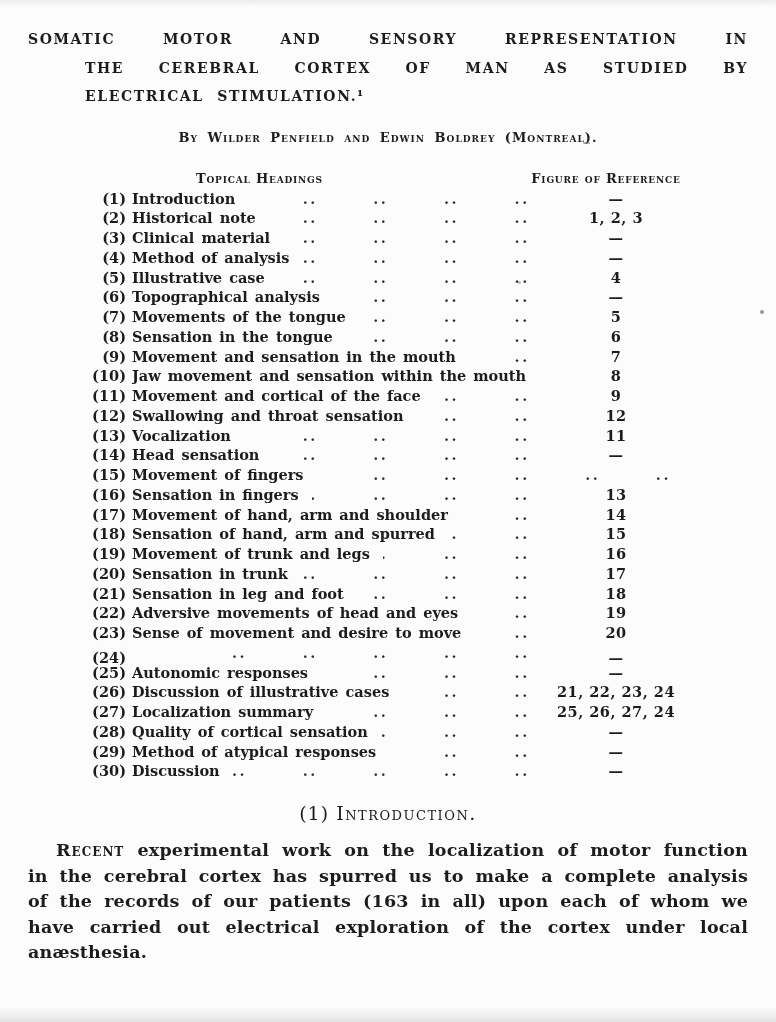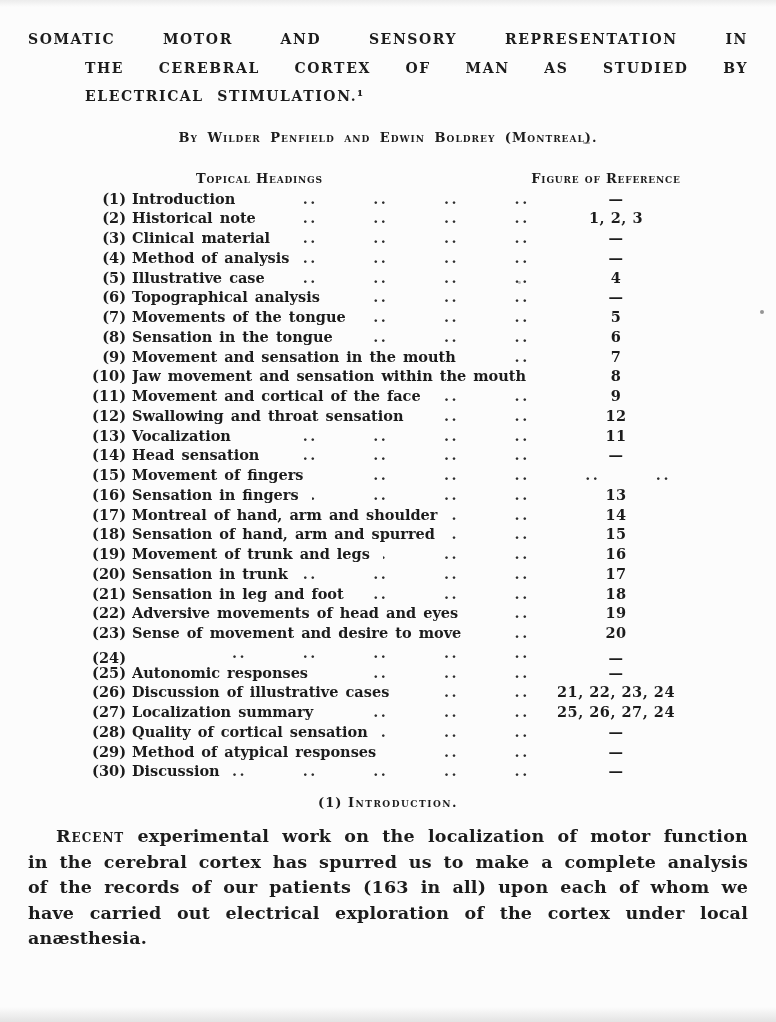--- a/index.html
+++ b/index.html
@@ -75,23 +75,23 @@
   }
   .toc-title{
     position:relative;z-index:1;
     background:var(--paper);
     padding-right:13px;
     word-spacing:2px;
   }
   .toc-fig{width:170px;text-align:center;flex:none;letter-spacing:.5px;}
   
   .intro-heading{
-    margin-top:14px;
+    margin-top:21px;
     text-align:center;
-    font-size:13px;font-weight:700;
+    font-size:19px;font-weight:400;
     letter-spacing:1px;
   }
   .sc{font-variant-caps:small-caps;letter-spacing:1.5px;}
   .body-par{
     margin:14px 28px 0 28px;
     font-size:17.5px;font-weight:600;
     line-height:25.6px;
     text-align:justify;
     text-indent:28px;
     word-spacing:5px;
@@ -266,21 +266,21 @@
             <span class="dots">.. .. .. .. .. .. .. ..</span>
             <span class="toc-title">Sensation in fingers</span>
           </span>
           <span class="toc-fig">13</span>
         </div>
 
         <div class="toc-row">
           <span class="toc-num">(17)</span>
           <span class="toc-mid">
             <span class="dots">.. .. .. .. .. .. .. ..</span>
-            <span class="toc-title">Montreal of hand, arm and shoulder</span>
+            <span class="toc-title">Movement of hand, arm and shoulder</span>
           </span>
           <span class="toc-fig">14</span>
         </div>
 
         <div class="toc-row">
           <span class="toc-num">(18)</span>
           <span class="toc-mid">
             <span class="dots">.. .. .. .. .. .. .. ..</span>
             <span class="toc-title">Sensation of hand, arm and spurred</span>
           </span>

